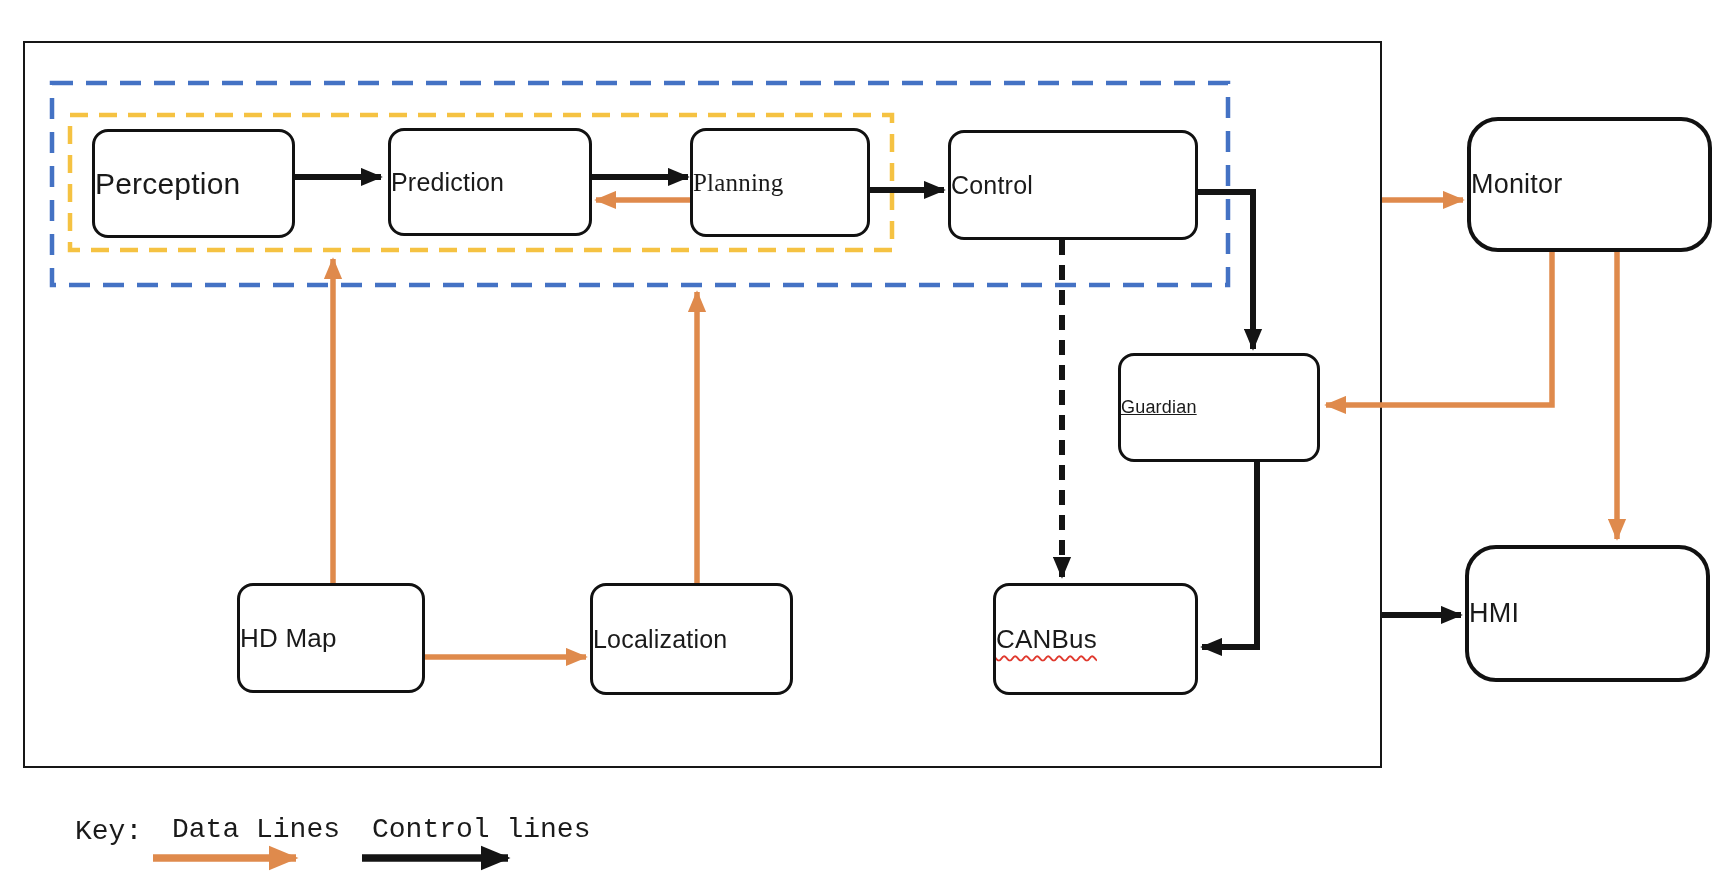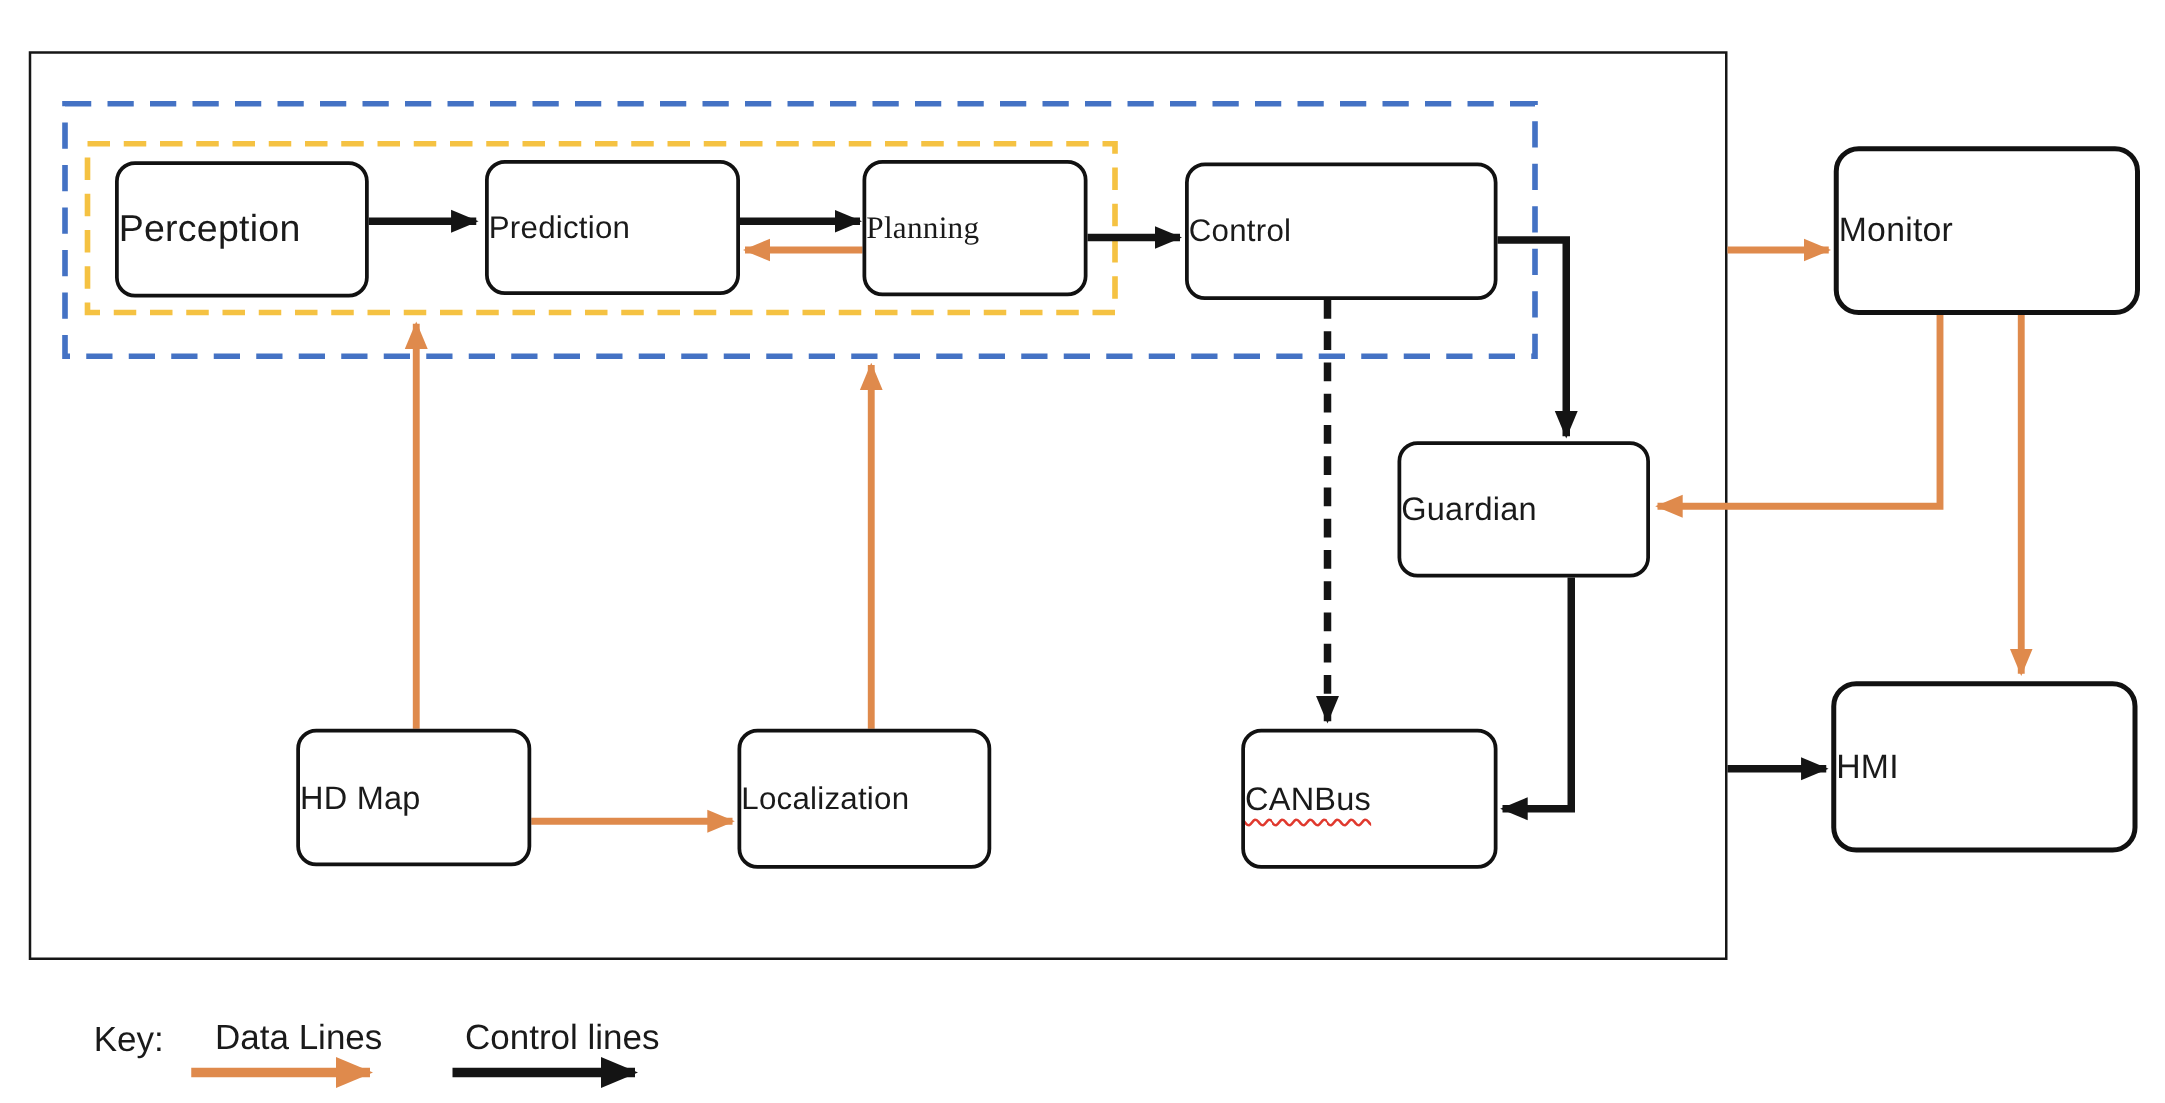--- a/index.html
+++ b/index.html
@@ -21,37 +21,37 @@
   .wire.control.dashed{stroke-dasharray:15 10;}
   .wire.data{stroke:var(--data-line);stroke-width:5.5px;}
   .wire.key{stroke-width:7.5px;}
   .group-rect{fill:none;}
   .group-rect.blue{stroke:var(--adas-boundary);stroke-width:4.5px;stroke-dasharray:21 13;}
   .group-rect.yellow{stroke:var(--core-boundary);stroke-width:4.5px;stroke-dasharray:18 11;}
   .node{position:absolute;box-sizing:border-box;background:#fff;
         border:3px solid #111;border-radius:16px;
         display:flex;align-items:center;justify-content:flex-start;
         font-size:25px;letter-spacing:0.2px;}
-  .node.bold-border{border-width:4px;border-radius:20px;}
+  .node.bold-border{border-width:4px;border-radius:31px;}
   .node .lbl{white-space:nowrap;}
   #node-perception{left:92px;top:129px;width:203px;height:109px;font-size:30px;}
   #node-prediction{left:388px;top:128px;width:204px;height:108px;}
   #node-planning{left:690px;top:128px;width:180px;height:109px;font-family:Liberation Serif, serif;}
   #node-control{left:948px;top:130px;width:250px;height:110px;}
-  #node-guardian{left:1118px;top:353px;width:202px;height:109px;font-size:26px;}
+  #node-guardian{left:1118px;top:353px;width:202px;height:109px;font-size:18px;text-decoration:underline;}
   #node-canbus{left:993px;top:583px;width:205px;height:112px;font-size:26px;}
   #node-hdmap{left:237px;top:583px;width:188px;height:110px;font-size:26px;}
   #node-localization{left:590px;top:583px;width:203px;height:112px;}
   #node-monitor{left:1467px;top:117px;width:245px;height:135px;font-size:27px;}
   #node-hmi{left:1465px;top:545px;width:245px;height:137px;font-size:27px;}
   #node-canbus .lbl{
      text-decoration-line:underline;text-decoration-style:wavy;
      text-decoration-color:var(--spellcheck-underline);
      text-decoration-thickness:2px;text-underline-offset:7px;}
-  .key-label{position:absolute;font-size:28px;white-space:nowrap;}
+  .key-label{position:absolute;font-size:28px;white-space:nowrap;font-family:Liberation Mono, monospace;}
   #key-title{left:75px;top:816px;}
   #key-data-label{left:160px;top:814px;margin-left:12px;}
   #key-control-label{left:372px;top:814px;}
 </style>
 </head>
 <body>
 
 <div class="canvas">
 
   <div class="outer-box"></div>

